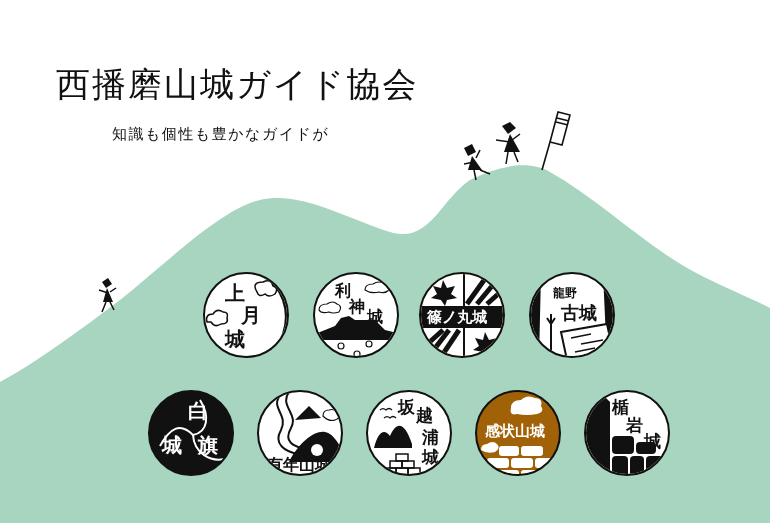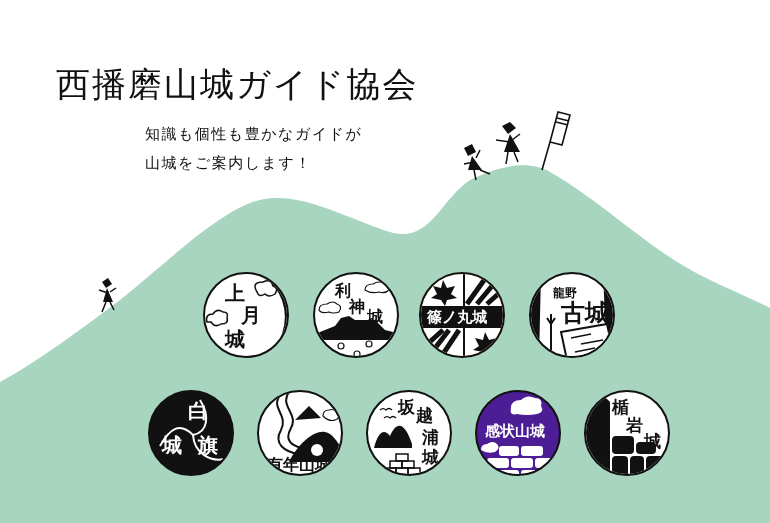--- a/index.html
+++ b/index.html
@@ -2,42 +2,41 @@
 <html><head>
   <meta charset="utf-8">
   <style>
     html, body { margin:0; padding:0; }
     body { width:770px; height:523px; overflow:hidden; background:#ffffff; position:relative;
            font-family:"DejaVu Sans","Liberation Sans",sans-serif; color:#111; }
     .stage { position:absolute; left:0; top:0; width:727px; height:523px; }
     .mountain { position:absolute; left:0; top:0; }
     .title { position:absolute; left:56px; top:64px; font-size:34px; letter-spacing:2px;
              font-weight:normal; color:#111; white-space:nowrap; line-height:40px; margin:0; }
-    .tagline { position:absolute; left:112px; top:120px; font-size:15px; line-height:29px; color:#111; letter-spacing:1.5px;margin-left:33px; }
+    .tagline { position:absolute; left:112px; top:120px; font-size:15px; line-height:29px; color:#111; letter-spacing:1.5px; }
     .tagline div { white-space:nowrap; }
     .badge { position:absolute; width:86px; height:86px; border-radius:50%; overflow:hidden;
              border:2px solid #111; box-sizing:border-box; background:#fff; cursor:pointer; }
     .badge svg { position:absolute; left:0; top:0; }
     .badge .lbl { position:absolute; font-weight:bold; color:#111; font-size:17px; line-height:18px; white-space:nowrap; }
     .badge .lbl.w { color:#fff; }
     .figure { position:absolute; }
   </style>
 </head>
 <body>
 
 <div class="stage">
 
   <svg class="mountain" width="770" height="523" viewBox="0 0 770 523">
     <path d="M0,382 C40,360 80,330 120,300 C170,260 220,210 260,200 C300,190 350,220 390,232 C430,244 440,200 470,180 C500,165 530,160 550,172 C600,200 650,250 700,275 C730,290 755,300 770,308 L770,523 L0,523 Z" fill="#a8d5bf"></path>
   </svg>
 
   <h1 class="title">西播磨山城ガイド協会</h1>
   <div class="tagline">
     <div>知識も個性も豊かなガイドが</div>
-    <div>山城をご案内します！</div>
   </div>
 
   <svg class="figure" style="left:96px;top:276px" width="30" height="40" viewBox="0 0 30 40">
     <polygon points="6,6 12,2 16,8 10,12" fill="#111"></polygon>
     <polygon points="11,12 17,26 7,26" fill="#111"></polygon>
     <line x1="3" y1="14" x2="12" y2="17" stroke="#111" stroke-width="1.5"></line>
     <line x1="14" y1="16" x2="20" y2="12" stroke="#111" stroke-width="1.5"></line>
     <line x1="10" y1="26" x2="6" y2="36" stroke="#111" stroke-width="1.5"></line>
     <line x1="14" y1="26" x2="18" y2="34" stroke="#111" stroke-width="1.5"></line>
   </svg>
@@ -113,21 +112,21 @@
   <div class="badge" style="left:529px;top:272px">
     <svg width="86" height="86" viewBox="0 0 86 86">
       <path d="M0,0 L10,0 L8,86 L0,86 Z" fill="#111"></path>
       <path d="M72,0 L86,0 L86,86 L76,86 Z" fill="#111"></path>
       <line x1="20" y1="40" x2="20" y2="86" stroke="#111" stroke-width="2"></line>
       <polyline points="16,44 20,50 24,44" fill="none" stroke="#111" stroke-width="2"></polyline>
       <polygon points="30,58 76,50 82,78 36,86" fill="#fff" stroke="#111" stroke-width="2"></polygon>
       <path d="M40,64 L60,60 M50,70 L72,66 M44,78 L64,74" stroke="#111" stroke-width="1.5"></path>
     </svg>
     <span class="lbl" style="left:22px;top:10px;font-size:12px">龍野</span>
-    <span class="lbl" style="left:30px;top:30px;font-size:24px">古城</span>
+    <span class="lbl" style="left:30px;top:30px;font-size:18px">古城</span>
   </div>
 
   <div class="badge" style="left:148px;top:390px;background:#111">
     <svg width="86" height="86" viewBox="0 0 86 86">
       <path d="M43,43 C30,30 20,36 10,54" fill="none" stroke="#fff" stroke-width="2"></path>
       <path d="M43,43 C58,40 60,24 50,8" fill="none" stroke="#fff" stroke-width="2"></path>
       <path d="M43,43 C44,60 60,72 78,66" fill="none" stroke="#fff" stroke-width="2"></path>
     </svg>
     <span class="lbl w" style="left:38px;top:10px;font-size:20px">白</span>
     <span class="lbl w" style="left:12px;top:44px;font-size:20px">城</span>
@@ -159,21 +158,21 @@
           <rect x="28" y="76" width="12" height="8"></rect>
           <rect x="40" y="76" width="12" height="8"></rect>
       </g>
     </svg>
     <span class="lbl" style="left:30px;top:6px;font-size:17px">坂</span>
     <span class="lbl" style="left:48px;top:14px;font-size:17px">越</span>
     <span class="lbl" style="left:54px;top:36px;font-size:17px">浦</span>
     <span class="lbl" style="left:54px;top:56px;font-size:17px">城</span>
   </div>
 
-  <div class="badge" style="left:475px;top:390px;background:#4c1d95">
+  <div class="badge" style="left:475px;top:390px;background:#a16207">
     <svg width="86" height="86" viewBox="0 0 86 86">
       <path d="M34,16 q0,-8 10,-8 q6,-6 14,-2 q8,0 6,8 q4,6 -4,8 q-10,2 -20,0 q-8,2 -6,-6 Z" fill="#fff"></path>
       <path d="M4,58 q0,-6 6,-6 q6,-4 10,0 q4,4 -2,8 q-8,2 -14,-2 Z" fill="#fff"></path>
       <g fill="#fff">
         <rect x="22" y="54" width="20" height="10" rx="3"></rect>
           <rect x="44" y="54" width="22" height="10" rx="3"></rect>
         <rect x="10" y="66" width="22" height="10" rx="3"></rect>
           <rect x="34" y="66" width="22" height="10" rx="3"></rect>
           <rect x="58" y="66" width="22" height="10" rx="3"></rect>
         <rect x="22" y="78" width="20" height="10" rx="3"></rect>

